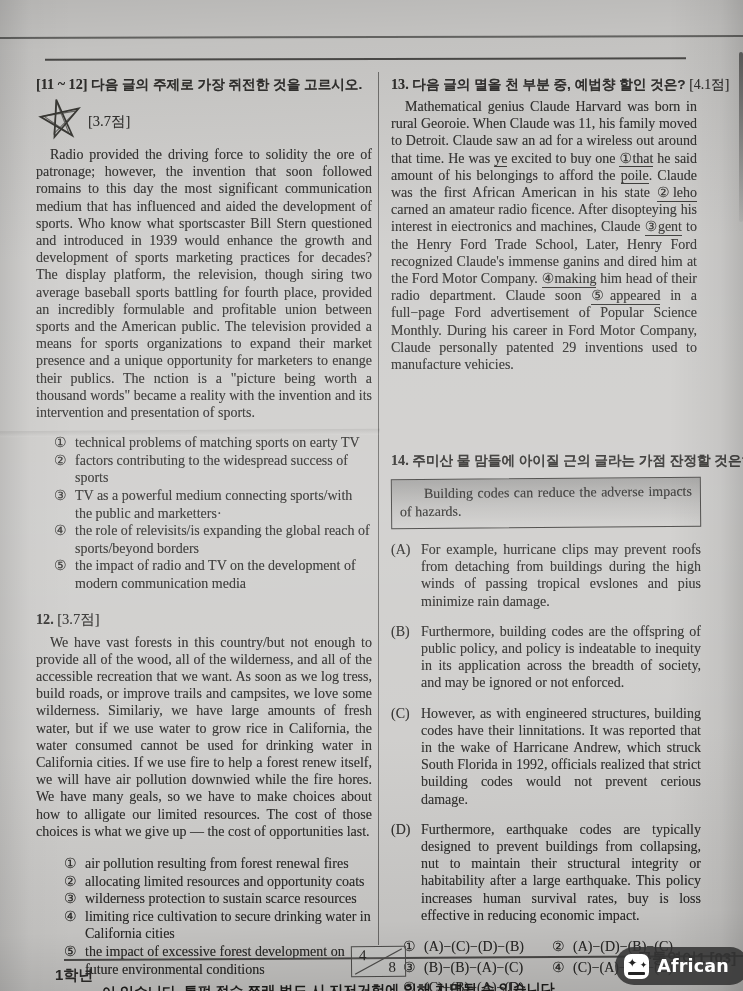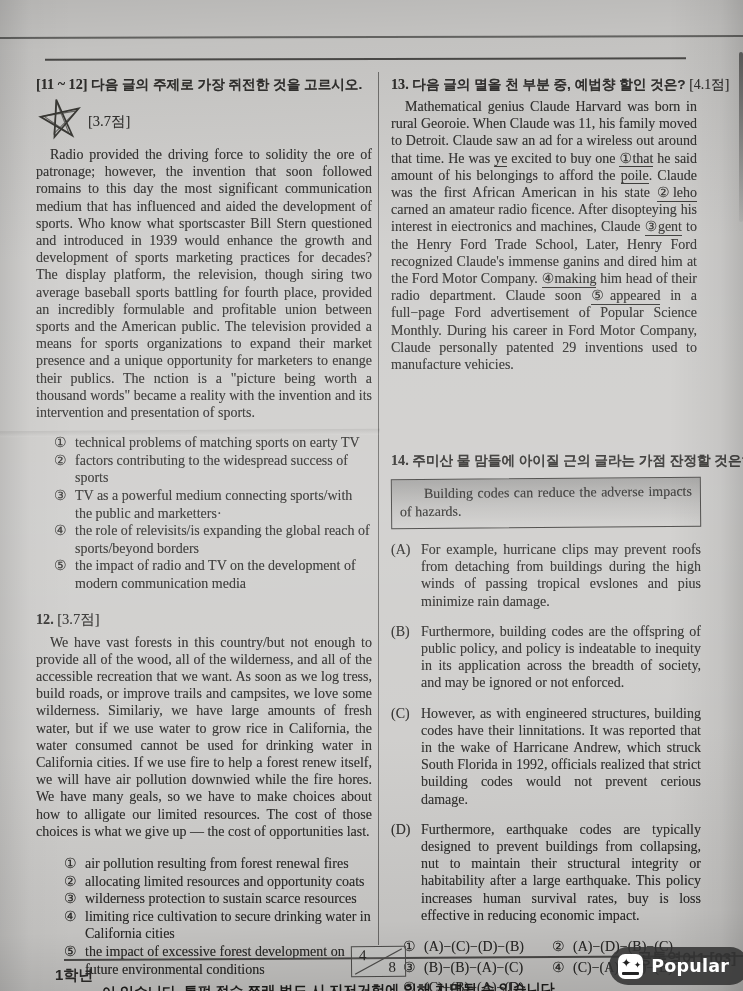--- a/index.html
+++ b/index.html
@@ -243,14 +243,14 @@
 
 <div class="subject sans">공통영어1 [03]</div>
 <div class="cutoff sans">이 있습니다. 특펄 점수 쪼래 벌드 시 지저거험에 의해 치멸될 수 있습니다.</div>
 
 <div class="watermark">
   <span class="wm-icon">
     <span class="sp1">✦</span>
     <span class="sp2">✦</span>
     <span class="bar"></span>
   </span>
-  <span class="wm-label">Popular</span>
+  <span class="wm-label">African</span>
 </div>
 
 </body></html>

